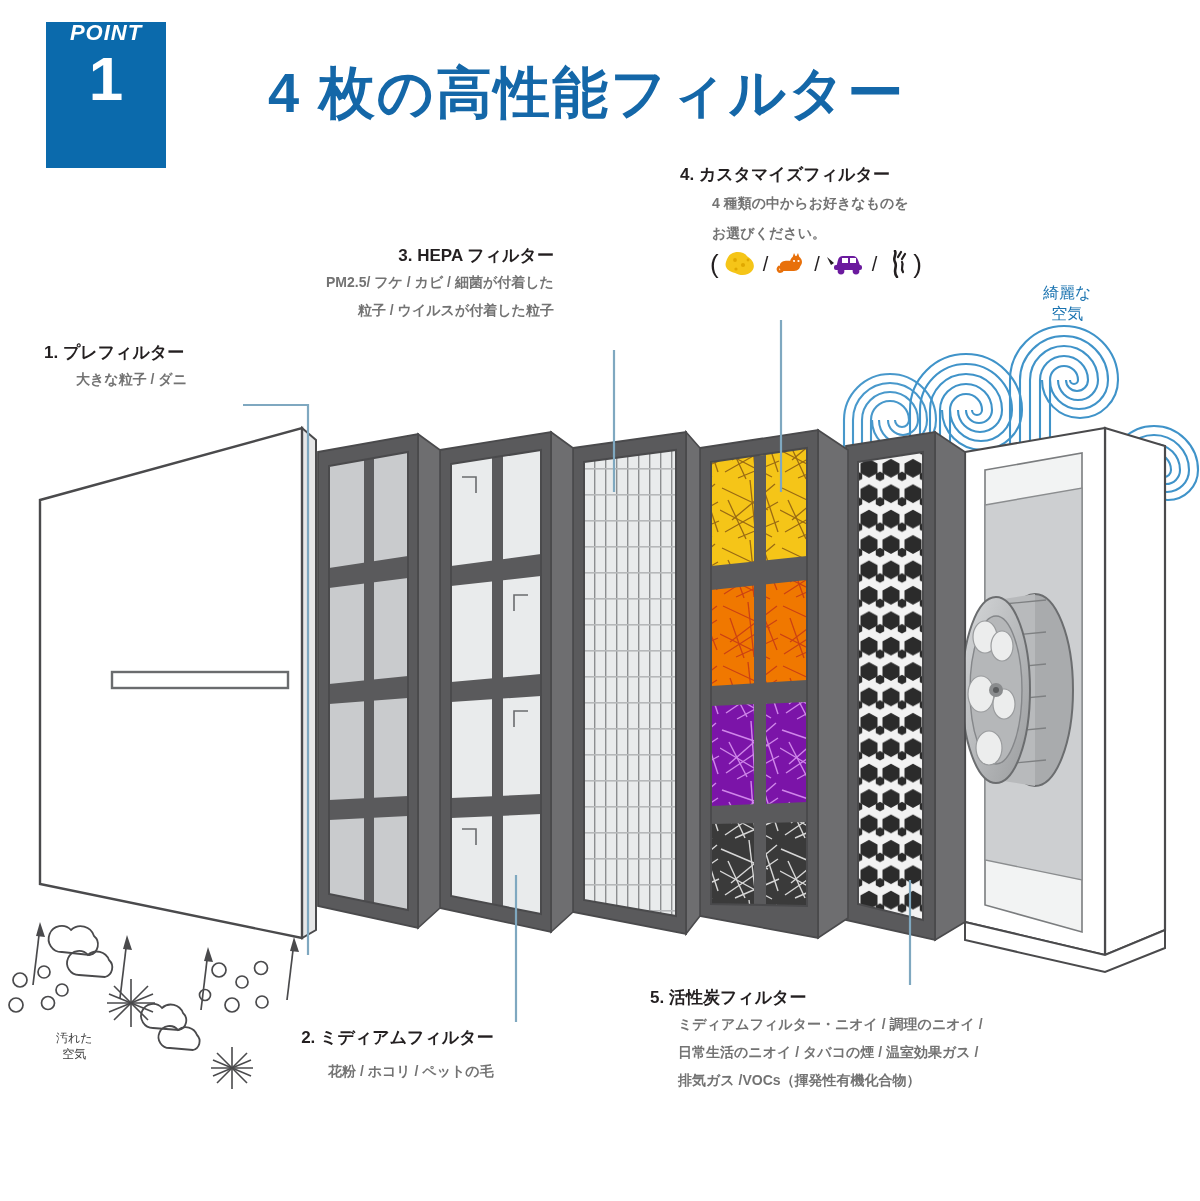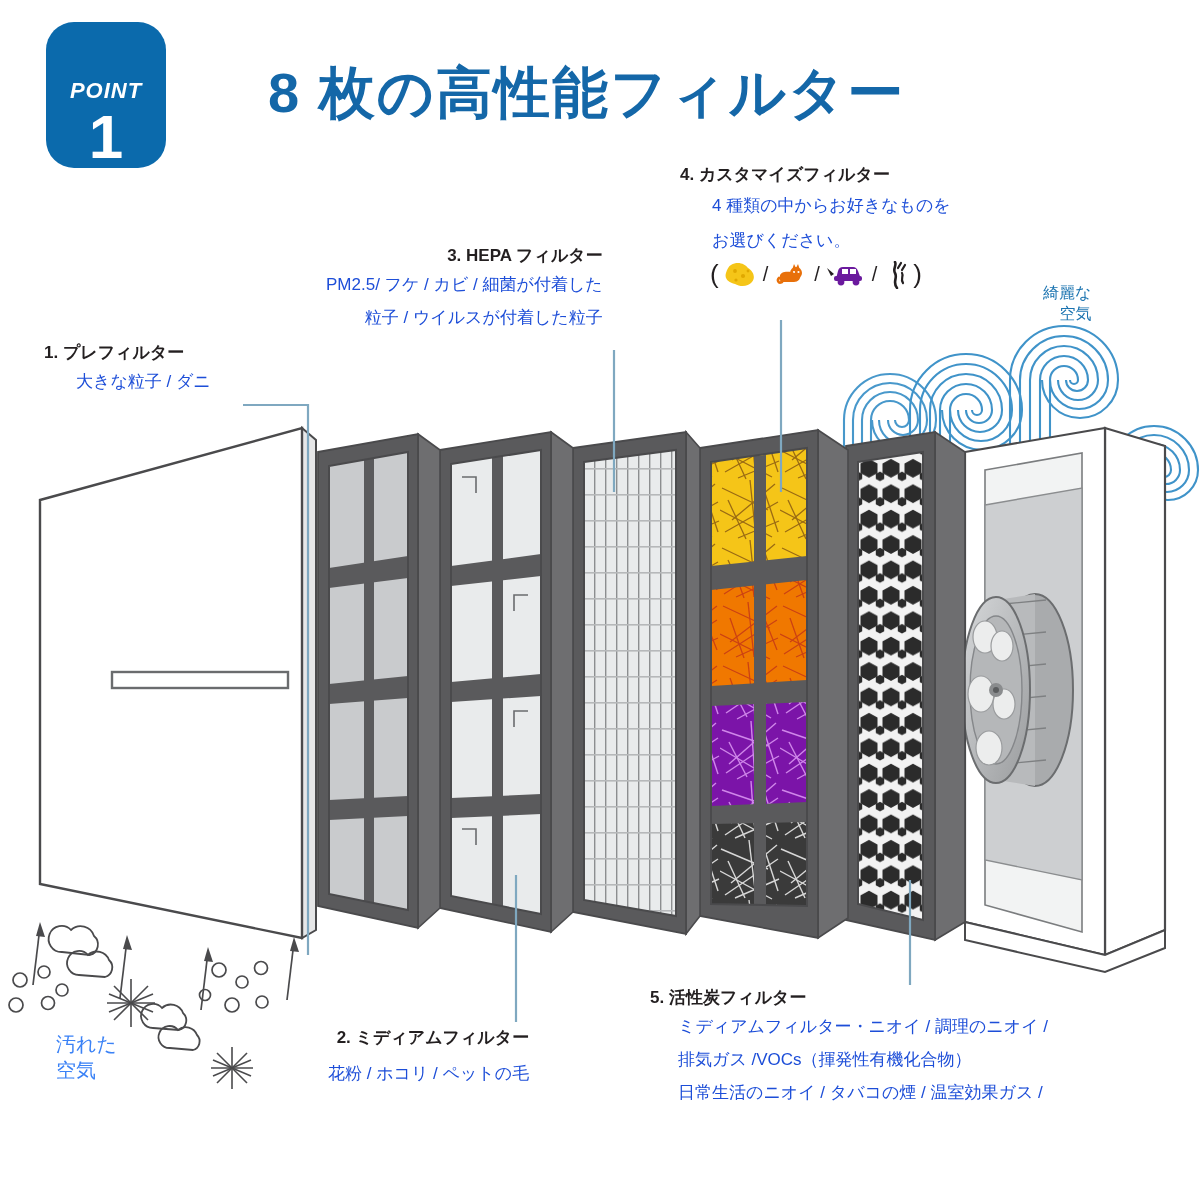--- a/index.html
+++ b/index.html
@@ -28,22 +28,21 @@
 
   
   #point-badge {
     left: 46px; top: 22px;
     width: 120px; height: 146px;
     background: #0b6aac;
     color: #ffffff;
     display: flex;
     flex-direction: column;
     align-items: center;
-    justify-content: flex-end;
-    border-radius: 28px;
+    justify-content: flex-start;
   }
   #point-badge .pt-word {
     font-size: 22px;
     font-weight: bold;
     font-style: italic;
     letter-spacing: 1px;
     line-height: 1;
     margin-bottom: 2px;
   }
   #point-badge .pt-num {
@@ -65,24 +64,24 @@
 
   
   .callout-head {
     font-size: 17px;
     font-weight: bold;
     color: #231f20;
     white-space: nowrap;
     line-height: 1.15;
   }
   .callout-body {
-    font-size: 17px;
-    color: #1d4ed8;
+    font-size: 14px;
+    color: #737373;
     line-height: 1.72;
-    font-weight: normal;
+    font-weight: bold;
   }
 
   #callout-1 { left: 44px; top: 343px; }
   #callout-1 .callout-body { margin-left: 32px; margin-top: 4px; }
 
   #callout-2 { left: 296px; top: 1028px; text-align: right; }
   #callout-2 .callout-body { margin-left: 32px; margin-top: 11px; }
 
   #callout-3 { left: 290px; top: 246px; text-align: right; }
   #callout-3 .callout-body { margin-left: 36px; margin-top: 4px; }
@@ -104,29 +103,29 @@
     color: #231f20;
   }
   .icon-row .paren { font-size: 26px; color: #231f20; }
   .icon-row .slash { font-size: 20px; color: #231f20; padding: 0 2px; }
 
   
   #label-clean-air {
     left: 1043px; top: 283px;
     font-size: 16px;
     color: #1a73b0;
-    text-align: right;
+    text-align: center;
     line-height: 1.3;
     font-weight: normal;
   }
   #label-dirty-air {
     left: 56px; top: 1031px;
-    font-size: 20px;
-    color: #3b82f6;
-    text-align: left;
+    font-size: 12px;
+    color: #404040;
+    text-align: center;
     line-height: 1.3;
   }
 </style>
 </head>
 <body>
 
 <div id="stage">
 
   <svg id="art" viewBox="0 0 1200 1201">
     <defs>
@@ -411,21 +410,21 @@
 
       <path d="M910 985 V880"></path>
     </g>
   </svg>
 
   <div class="ovl" id="point-badge">
     <div class="pt-word">POINT</div>
     <div class="pt-num">1</div>
   </div>
 
-  <div class="ovl" id="main-title">8 枚の高性能フィルター</div>
+  <div class="ovl" id="main-title">4 枚の高性能フィルター</div>
 
   <div class="ovl" id="callout-1">
     <div class="callout-head">1. プレフィルター</div>
     <div class="callout-body">大きな粒子 / ダニ</div>
   </div>
 
   <div class="ovl" id="callout-2">
     <div class="callout-head">2. ミディアムフィルター</div>
     <div class="callout-body">花粉 / ホコリ / ペットの毛</div>
   </div>
@@ -479,22 +478,22 @@
         <path d="M19 9 L22 4" stroke="#231f20" stroke-width="2.2" stroke-linecap="round"></path>
         <path d="M15 7 L18 2" stroke="#231f20" stroke-width="2.2" stroke-linecap="round"></path>
       </svg>
       <span class="paren">)</span>
     </div>
   </div>
 
   <div class="ovl" id="callout-5">
     <div class="callout-head">5. 活性炭フィルター</div>
     <div class="callout-body">ミディアムフィルター・ニオイ / 調理のニオイ /</div>
+    <div class="callout-body">日常生活のニオイ / タバコの煙 / 温室効果ガス /</div>
     <div class="callout-body">排気ガス /VOCs（揮発性有機化合物）</div>
-    <div class="callout-body">日常生活のニオイ / タバコの煙 / 温室効果ガス /</div>
   </div>
 
   <div class="ovl" id="label-clean-air">
     <div>綺麗な</div>
     <div>空気</div>
   </div>
 
   <div class="ovl" id="label-dirty-air">
     <div>汚れた</div>
     <div>空気</div>

